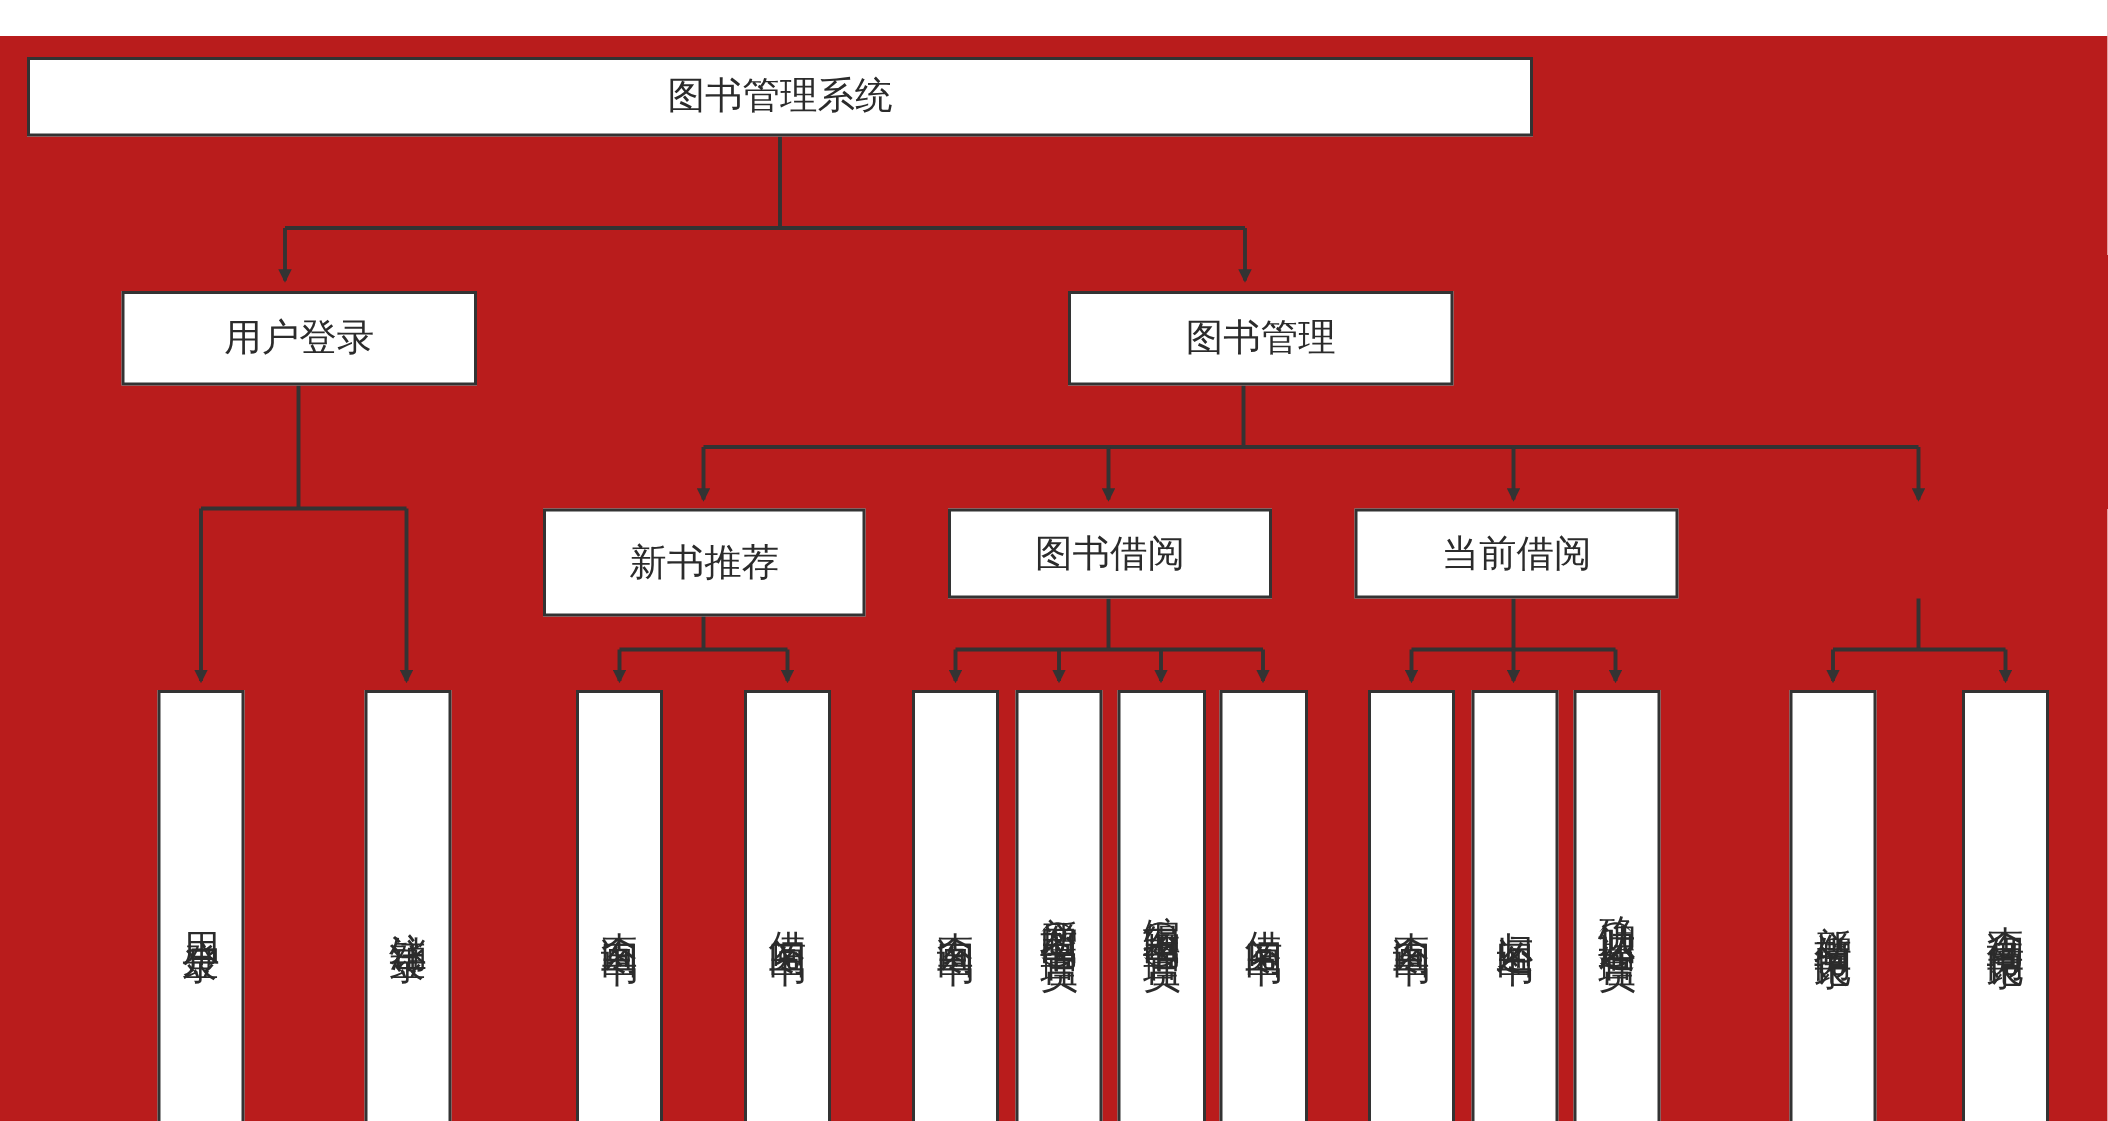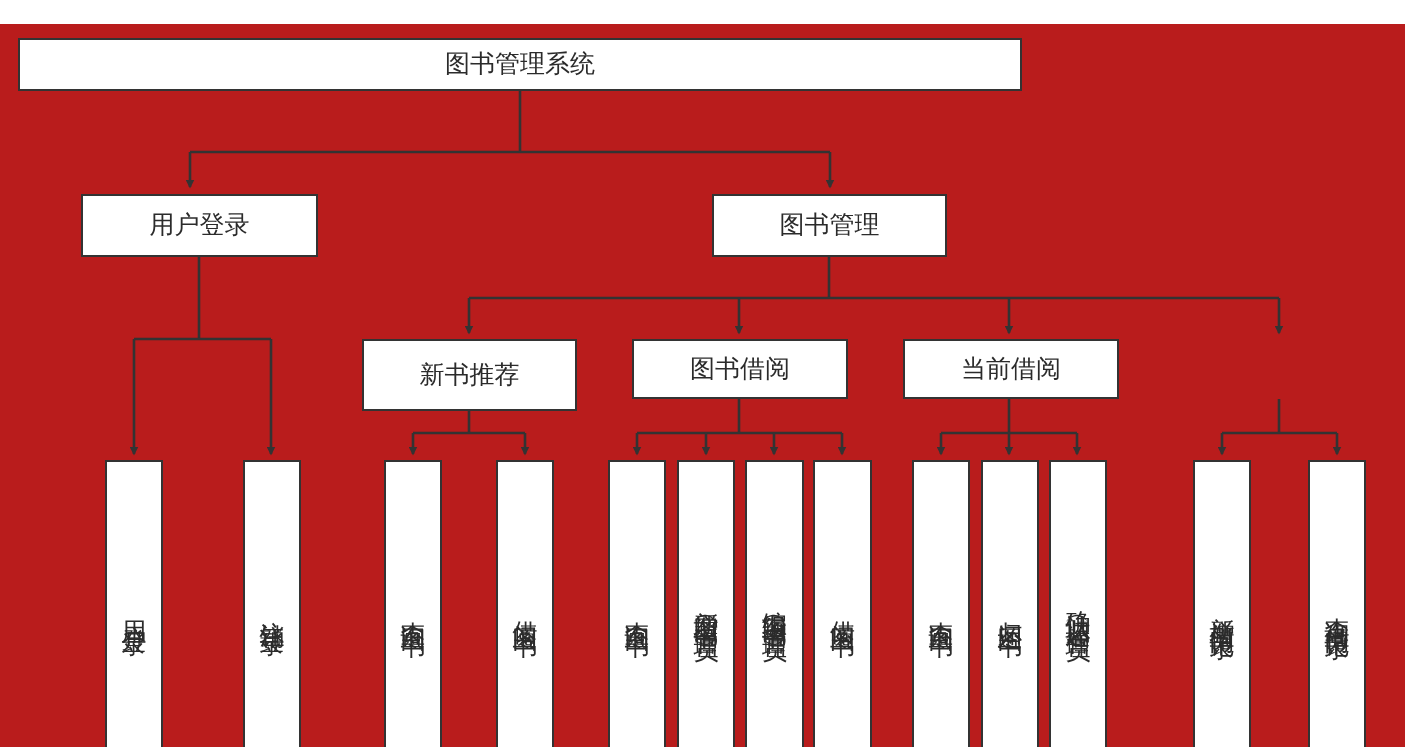--- a/index.html
+++ b/index.html
@@ -123,21 +123,21 @@
     </g>
   </svg>
 
   <div class="node-box node-h" style="left:18px; top:14px; width:1004px; height:53px;">
     <span class="node-label">图书管理系统</span>
   </div>
 
   <div class="node-box node-h" style="left:81px; top:170px; width:237px; height:63px;">
     <span class="node-label">用户登录</span>
   </div>
-  <div class="node-box node-h" style="left:712px; top:170px; width:235px; height:63px;">
+  <div class="node-box node-h" style="left:712px; top:170px; width:257px; height:63px;">
     <span class="node-label">图书管理</span>
   </div>
 
   <div class="node-box node-h" style="left:362px; top:315px; width:215px; height:72px;">
     <span class="node-label">新书推荐</span>
   </div>
   <div class="node-box node-h" style="left:632px; top:315px; width:216px; height:60px;">
     <span class="node-label">图书借阅</span>
   </div>
   <div class="node-box node-h" style="left:903px; top:315px; width:216px; height:60px;">

